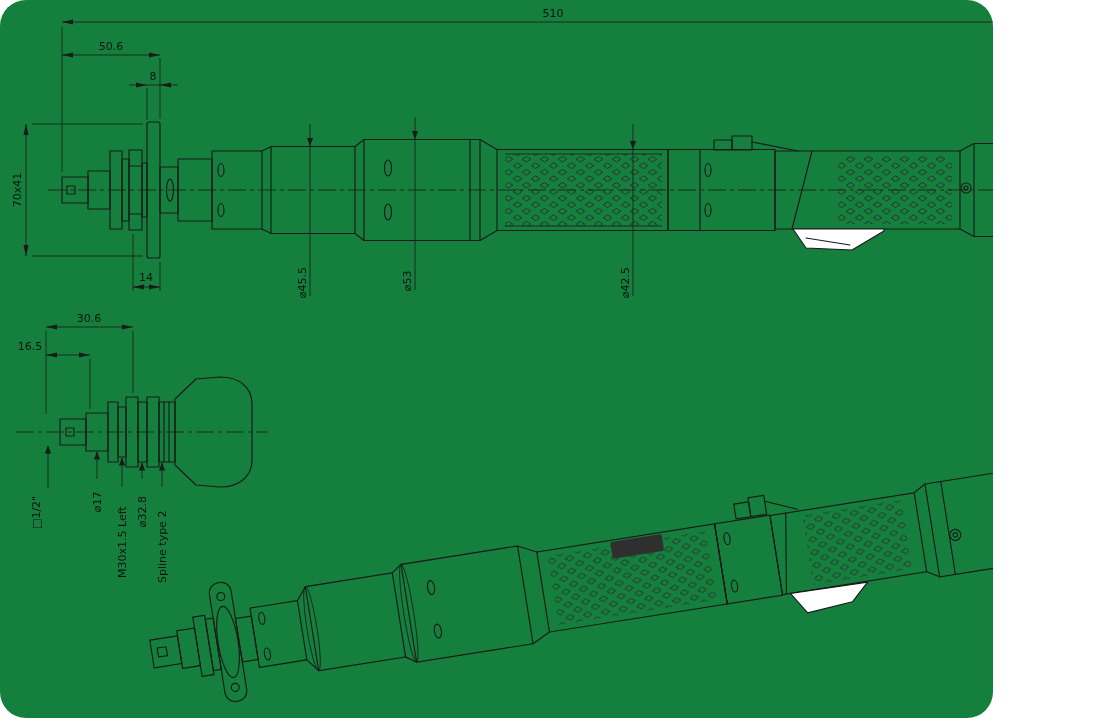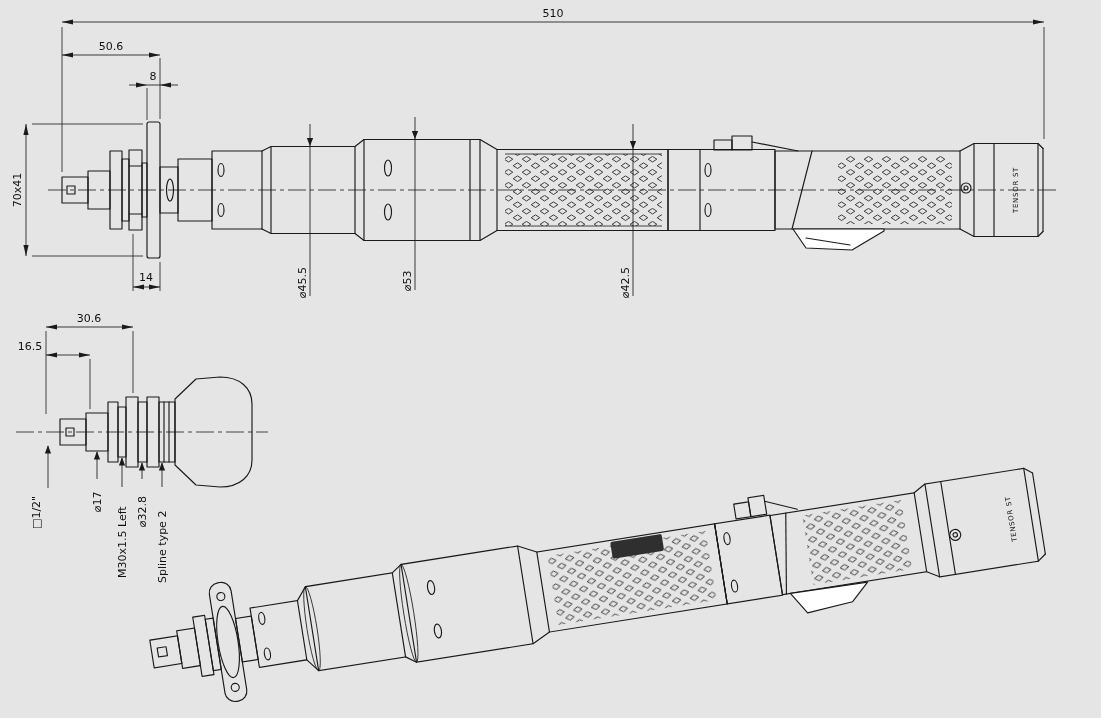--- a/index.html
+++ b/index.html
@@ -1,17 +1,17 @@
 <!DOCTYPE html>
 <html><head>
 <meta charset="utf-8">
 <style>
   html,body{margin:0;padding:0;background:#fff;}
-  .canvas{position:relative;width:1101px;height:718px;background:#e5e5e5;overflow:hidden;
-          font-family:"DejaVu Sans",sans-serif;}
+  .canvas{position:relative;width:993px;height:718px;background:#15803d;overflow:hidden;
+          font-family:"DejaVu Sans",sans-serif;border-radius:26px;}
   svg{display:block}
   .ol {stroke:#1a1a1a;stroke-width:1.15;fill:none;stroke-linejoin:round;stroke-linecap:round;}
   .olf{stroke:#1a1a1a;stroke-width:1.15;fill:#fff;stroke-linejoin:round;}
   .xl {stroke:#1a1a1a;stroke-width:.8;fill:none;}
   .dl {stroke:#1a1a1a;stroke-width:.85;fill:none;}
   .cl {stroke:#1a1a1a;stroke-width:.8;stroke-dasharray:18 4 4 4;fill:none;}
   .ah {fill:#1a1a1a;stroke:none;}
   .kn {fill:url(#knurl);stroke:none;}
   .logo{fill:#2f2f2f;stroke:none;}
   text.t  {font-family:"DejaVu Sans",sans-serif;font-size:11px;fill:#111;stroke:none;}

